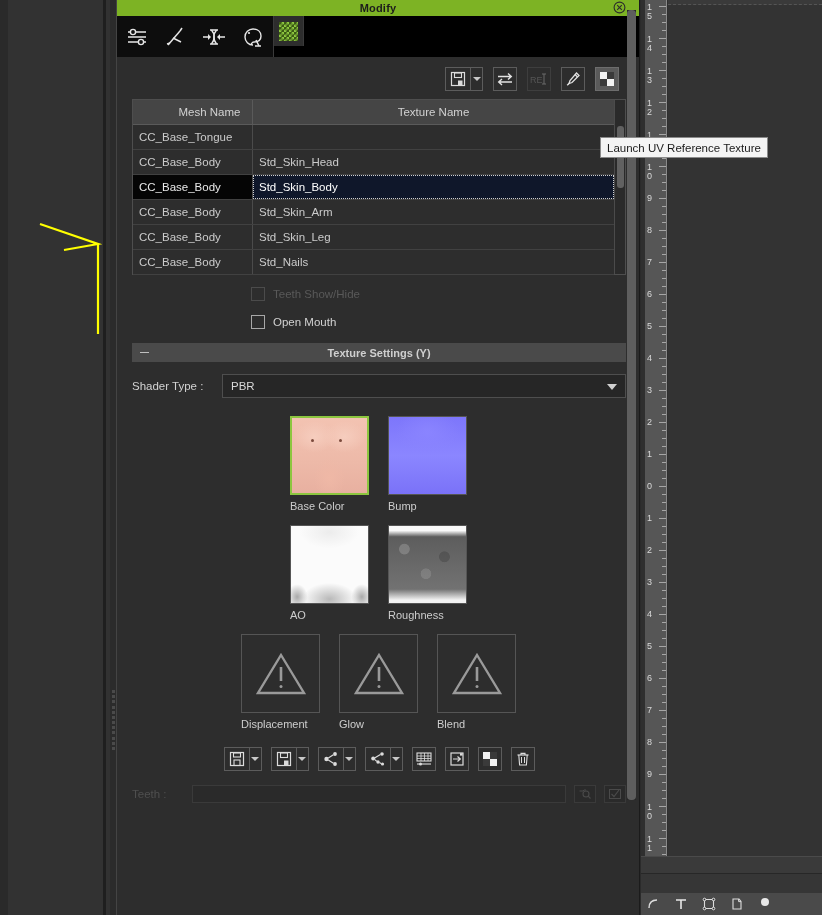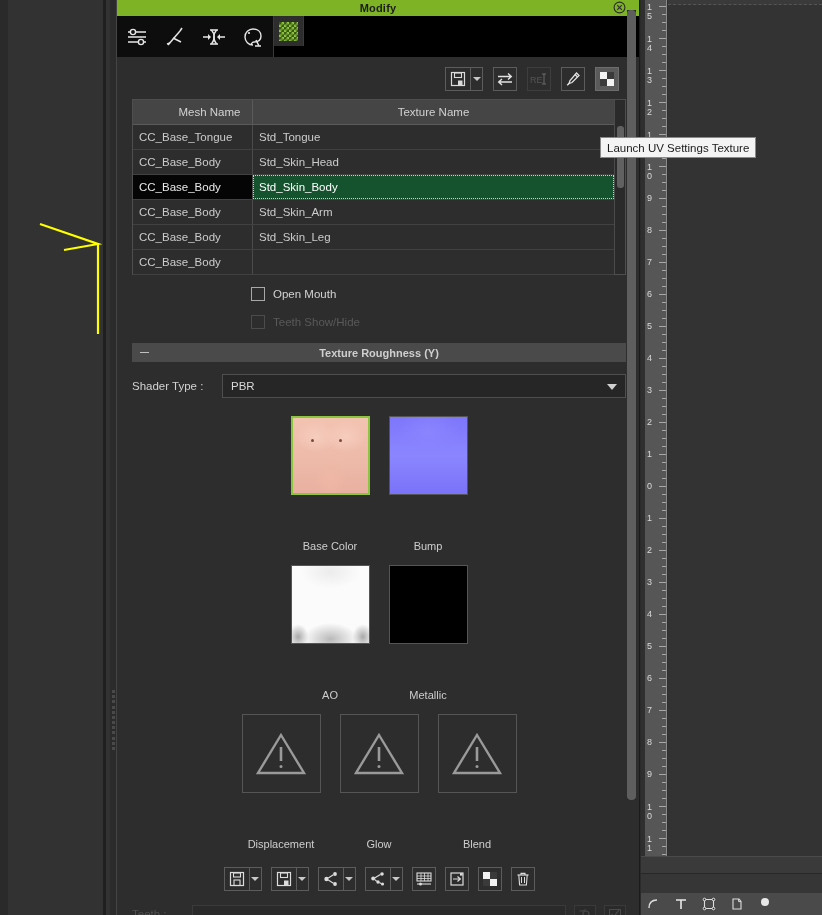--- a/index.html
+++ b/index.html
@@ -77,21 +77,21 @@
   .tbl { flex: 1; }
   .thead { display: flex; height: 25px; background: #454545; border-bottom: 1px solid #5a5a5a; }
   .th { display: flex; align-items: center; justify-content: center; font-size: 11.5px; color: #d2d2d2; }
   .th.mesh { width: 120px; border-right: 1px solid #5a5a5a; padding-left: 34px; }
   .th.mat { flex: 1; }
   .trow { display: flex; height: 25px; border-bottom: 1px solid #414141; }
   .td { display: flex; align-items: center; font-size: 11.5px; color: #cbcbcb; padding-left: 6px; }
   .td.mesh { width: 120px; border-right: 1px solid #4b4b4b; }
   .td.mat { flex: 1; }
   .trow.sel .td.mesh { background: #050505; color: #e9e9e9; }
-  .trow.sel .td.mat { background: #14532d; color: #ffffff; outline: 1px dotted #cfcfcf; outline-offset: -1px; }
+  .trow.sel .td.mat { background: #0f172a; color: #ffffff; outline: 1px dotted #cfcfcf; outline-offset: -1px; }
   .tsb { width: 11px; background: #2a2a2a; border-left: 1px solid #4b4b4b; position: relative; }
   .tsb .thumb { position: absolute; left: 2px; top: 26px; width: 7px; height: 62px; background: #616161; border-radius: 3px; }
 
   
   .cbrow { display: flex; align-items: center; margin: 10px 0 0 134px; height: 18px; gap: 8px; }
   .cb { width: 14px; height: 14px; border: 1px solid #a8a8a8; background: #2d2d2d; }
   .cb.dis { border-color: #4b4b4b; }
   .cblbl { font-size: 11.5px; color: #d2d2d2; }
   .cblbl.dis { color: #595959; }
 
@@ -101,21 +101,21 @@
   .sel-box { flex: 1; height: 24px; background: #262626; border: 1px solid #4e4e4e;
              display: flex; align-items: center; padding: 0 8px; position: relative; }
   .sel-box .val { font-size: 11.5px; color: #d8d8d8; }
   .sel-box .dn { position: absolute; right: 8px; top: 9px;
                  width: 0; height: 0; border-left: 5px solid transparent; border-right: 5px solid transparent;
                  border-top: 6px solid #d0d0d0; }
 
   
   .texgrid { margin: 18px 0 0 0; display: flex; flex-direction: column; gap: 13px; }
   .texrow { display: flex; justify-content: center; gap: 18px; }
-  .texcell { width: 80px; display: flex; flex-direction: column; align-items: center; gap: 40px; }
+  .texcell { width: 80px; display: flex; flex-direction: column; align-items: flex-start; }
   .thumbbox { width: 79px; height: 79px; border: 1px solid #555; background: #2d2d2d;
               display: flex; align-items: center; justify-content: center; position: relative; overflow: hidden; }
   .thumbbox.hl { border: 2px solid #8cc63f; }
   .texlbl { font-size: 11px; color: #cdcdcd; margin-top: 5px; }
   .warn { width: 52px; height: 46px; }
 
   
   .fill-skin { position: absolute; inset: 0; background:
       radial-gradient(ellipse 40% 30% at 30% 25%, #f6cdbe, transparent 70%),
       radial-gradient(ellipse 40% 30% at 70% 25%, #f6cdbe, transparent 70%),
@@ -305,59 +305,59 @@
       </div>
 
       <div class="tblwrap">
         <div class="tbl">
           <div class="thead">
             <div class="th mesh">Mesh Name</div>
             <div class="th mat">Texture Name</div>
           </div>
           <div class="trow">
             <div class="td mesh">CC_Base_Tongue</div>
-            <div class="td mat">Std_Tongue</div>
           </div>
           <div class="trow">
             <div class="td mesh">CC_Base_Body</div>
             <div class="td mat">Std_Skin_Head</div>
           </div>
           <div class="trow sel">
             <div class="td mesh">CC_Base_Body</div>
             <div class="td mat">Std_Skin_Body</div>
           </div>
           <div class="trow">
             <div class="td mesh">CC_Base_Body</div>
             <div class="td mat">Std_Skin_Arm</div>
           </div>
           <div class="trow">
             <div class="td mesh">CC_Base_Body</div>
             <div class="td mat">Std_Skin_Leg</div>
           </div>
           <div class="trow">
             <div class="td mesh">CC_Base_Body</div>
+            <div class="td mat">Std_Nails</div>
           </div>
         </div>
         <div class="tsb">
           <div class="thumb"></div>
         </div>
       </div>
 
+      <div class="cbrow">
+        <span class="cb dis"></span>
+        <span class="cblbl dis">Teeth Show/Hide</span>
+      </div>
       <div class="cbrow">
         <span class="cb"></span>
         <span class="cblbl">Open Mouth</span>
       </div>
-      <div class="cbrow">
-        <span class="cb dis"></span>
-        <span class="cblbl dis">Teeth Show/Hide</span>
-      </div>
 
       <div class="sect" style="margin-top:12px">
         <span class="minus"></span>
-        <span class="lbl">Texture Roughness  (Y)</span>
+        <span class="lbl">Texture Settings  (Y)</span>
       </div>
 
       <div class="shrow">
         <span class="shlbl">Shader Type :</span>
         <div class="sel-box">
           <span class="val">PBR</span>
           <span class="dn"></span>
         </div>
       </div>
 
@@ -383,23 +383,25 @@
 
         <div class="texrow">
           <div class="texcell">
             <div class="thumbbox">
               <div class="fill-ao"></div>
             </div>
             <span class="texlbl">AO</span>
           </div>
           <div class="texcell">
             <div class="thumbbox">
-              <div class="fill-metal"></div>
-            </div>
-            <span class="texlbl">Metallic</span>
+              <div class="fill-rough">
+                  <span class="nz"></span>
+                </div>
+            </div>
+            <span class="texlbl">Roughness</span>
           </div>
         </div>
 
         <div class="texrow">
           <div class="texcell">
             <div class="thumbbox">
               <svg class="warn" viewBox="0 0 52 46">
                 <path d="M26 4 L49 42 H3 Z" fill="none" stroke="#9a9a9a" stroke-width="2.4"></path>
                 <path d="M26 16 V30" stroke="#9a9a9a" stroke-width="2.6"></path>
                 <circle cx="26" cy="35.5" r="1.5" fill="#9a9a9a"></circle>
@@ -534,21 +536,21 @@
       </div>
 
     </div>
 
     <div class="pscroll">
       <div class="thumb"></div>
     </div>
   </div>
 
   <div class="tooltip">
-    <span>Launch UV Settings Texture</span>
+    <span>Launch UV Reference Texture</span>
   </div>
 
   <div class="rightpane">
     <div class="canvasarea"></div>
     <div class="canvas-top"></div>
     <div class="ruler" id="vruler">
         <div class="rk maj" style="top: 6px;"></div>
         <div class="rnum" style="top: 3px; line-height: 9px;">1<br>5</div>
         <div class="rk min" style="top: 14px;"></div>
         <div class="rk min" style="top: 22px;"></div>

